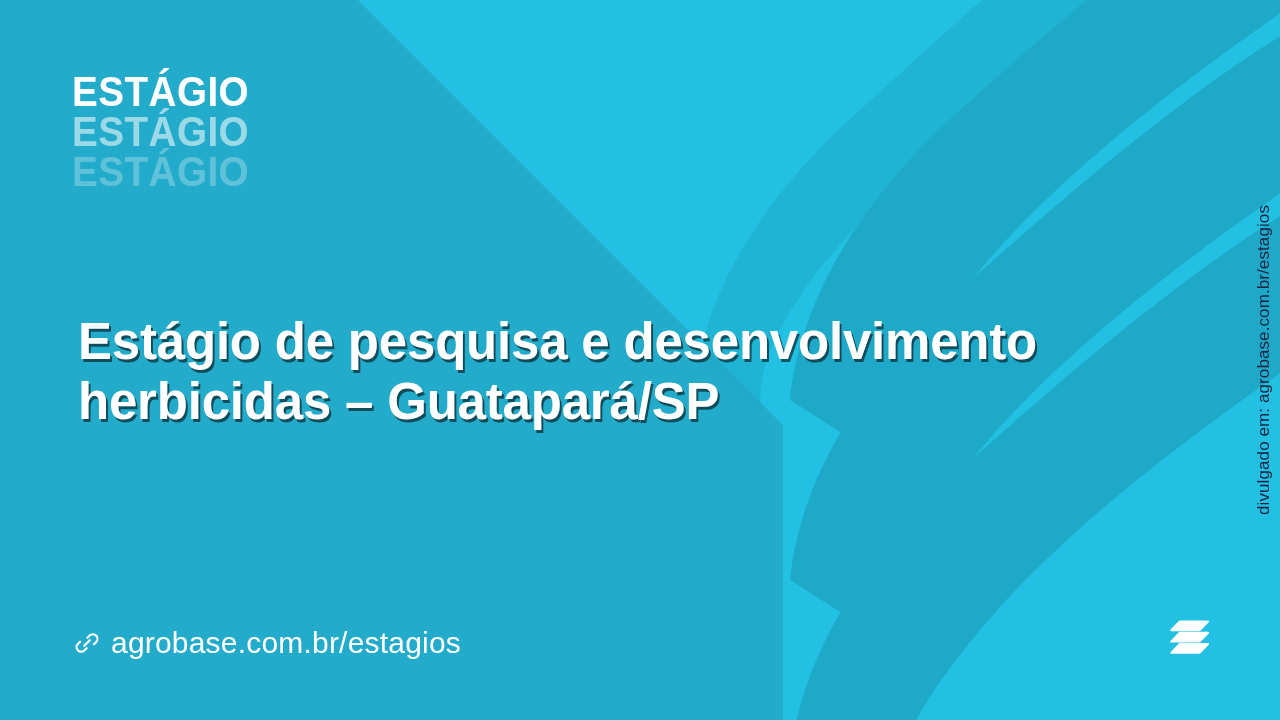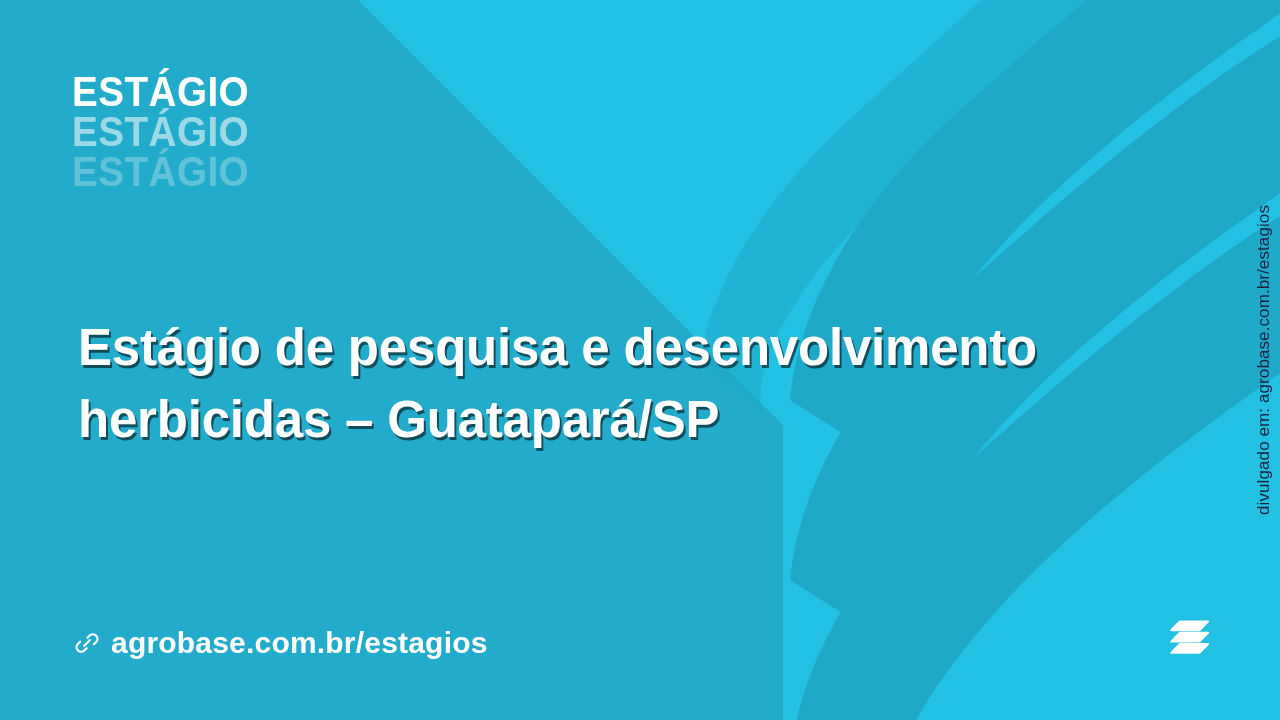--- a/index.html
+++ b/index.html
@@ -39,41 +39,41 @@
 
   
   #main-title {
     position:absolute;
     left:78px;
     top:312px;
     width:1120px;
     z-index:4;
     font-weight:700;
     font-size:51px;
-    line-height:72px;
+    line-height:60px;
     color:#ffffff;
     letter-spacing:-0.2px;
     text-shadow: 2px 3px 0 rgba(0,0,0,0.55);
     white-space:pre-line;
   }
 
   
   #footer-link {
     position:absolute;
     left:74px;
     bottom:62px;
     z-index:4;
     display:flex;
     align-items:center;
     gap:11px;
   }
   #link-icon { width:26px; height:26px; flex:0 0 26px; display:block; }
   #footer-link-text {
     font-size:30px;
-    font-weight:700;
+    font-weight:400;
     color:#ffffff;
     letter-spacing:0.2px;
     line-height:30px;
   }
 
   
   #brand-logo {
     position:absolute;
     right:68px;
     bottom:64px;

